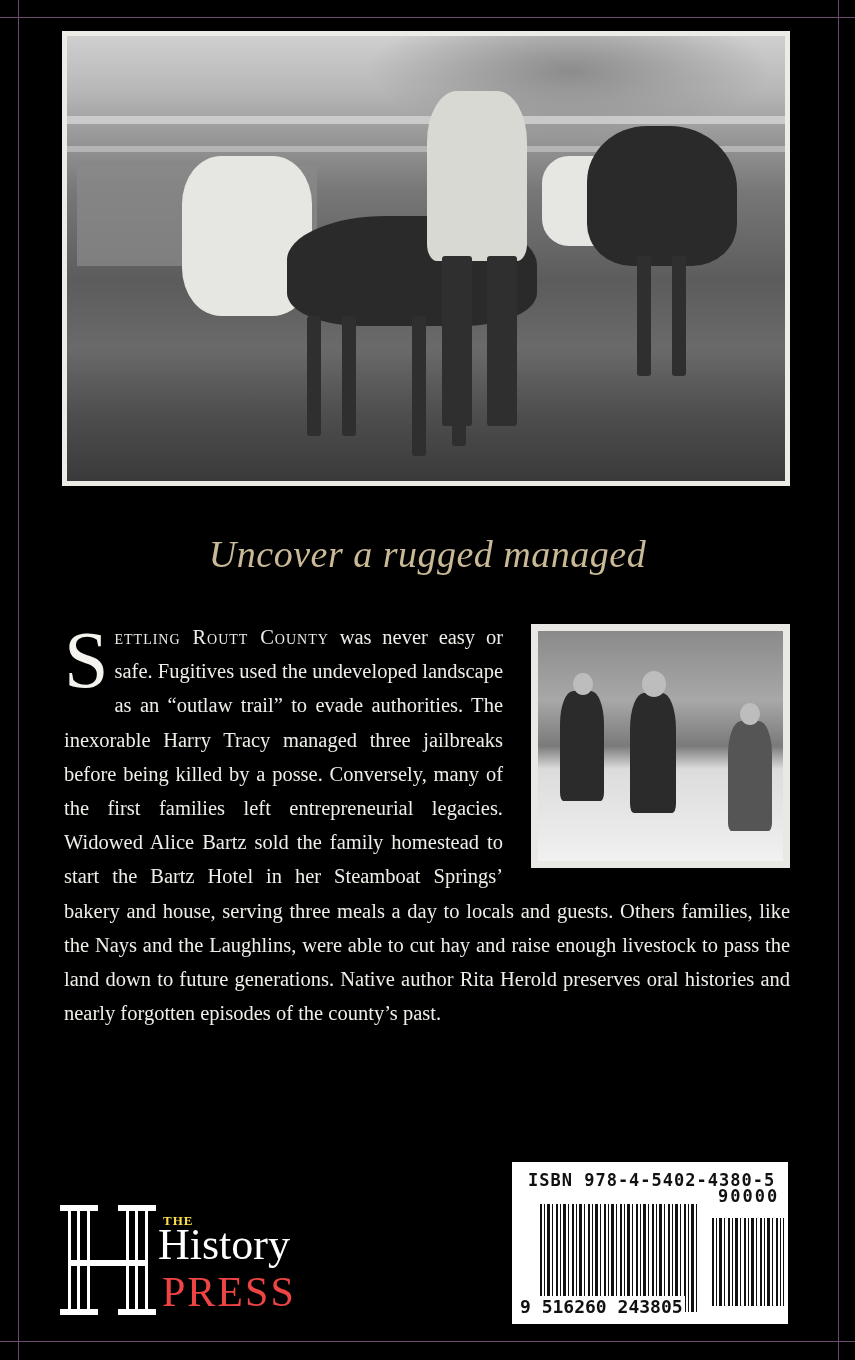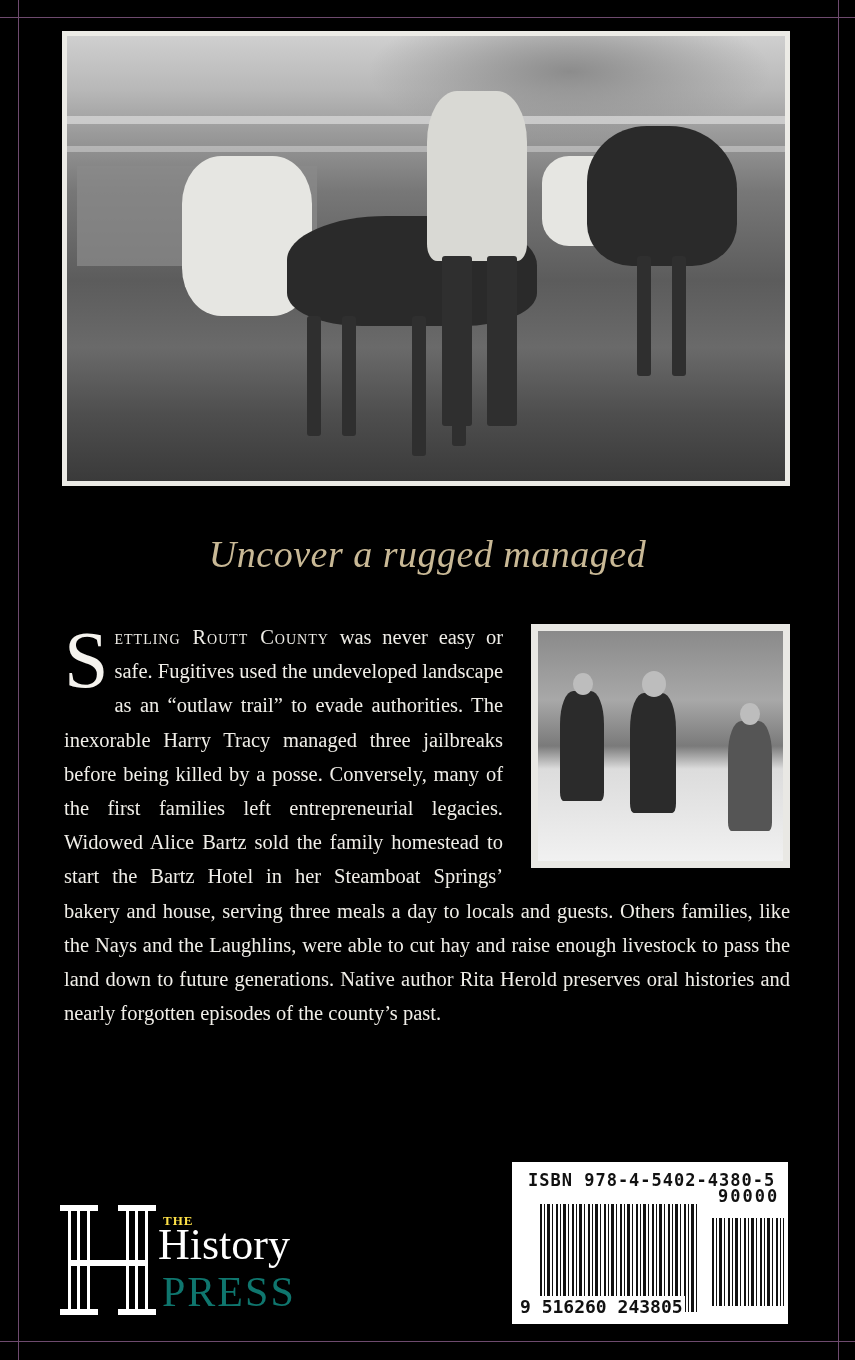--- a/index.html
+++ b/index.html
@@ -30,21 +30,21 @@
   .smallcaps { font-variant: small-caps; letter-spacing: 1px; margin-top: 32px; }
 
   .logo { position: absolute; left: 58px; top: 1205px; width: 290px; height: 115px; }
   .logo-h { position: absolute; left: 0; top: 0; width: 100px; height: 110px; }
   .logo-h .col { position: absolute; top: 6px; width: 22px; height: 98px; border-left: 3px solid #fff; border-right: 3px solid #fff; box-sizing: border-box; }
   .logo-h .col::before { content: ""; position: absolute; left: 6px; top: 0; width: 3px; height: 100%; background: #fff; }
   .logo-h .cap { position: absolute; width: 38px; height: 6px; background: #fff; }
   .logo-h .bar { position: absolute; left: 10px; top: 55px; width: 80px; height: 6px; background: #fff; }
   .logo-the { position: absolute; left: 105px; top: 8px; font-size: 13px; font-weight: bold; letter-spacing: 1px; color: #fde047; }
   .logo-history { position: absolute; left: 100px; top: 18px; font-size: 44px; color: #fff; line-height: 1; }
-  .logo-press { position: absolute; left: 104px; top: 66px; font-size: 42px; color: #0f766e; letter-spacing: 2px; line-height: 1; text-align: right; }
+  .logo-press { position: absolute; left: 104px; top: 66px; font-size: 42px; color: #ef4444; letter-spacing: 2px; line-height: 1; text-align: right; }
 
   .barcode-box { position: absolute; left: 512px; top: 1162px; width: 276px; height: 162px; background: #fff; color: #111; font-family: "DejaVu Sans Mono", "Liberation Mono", monospace; }
   .isbn { position: absolute; left: 16px; top: 8px; font-size: 17px; letter-spacing: 1px; font-weight: bold; }
   .addon { position: absolute; left: 206px; top: 24px; font-size: 17px; font-weight: bold; letter-spacing: 2px; }
   .bars-main { position: absolute; left: 28px; top: 42px; width: 160px; height: 108px; }
   .bars-addon { position: absolute; left: 200px; top: 56px; width: 72px; height: 88px; }
   .bars-main, .bars-addon { background-image: repeating-linear-gradient(90deg, #111 0 2px, #fff 2px 4px, #111 4px 5px, #fff 5px 7px, #111 7px 10px, #fff 10px 12px, #111 12px 13px, #fff 13px 16px); }
   .ean-digits { position: absolute; left: 8px; top: 134px; font-size: 18px; font-weight: bold; background: #fff; padding-right: 2px; }
   .ean-digits span { background: #fff; }
 </style>

